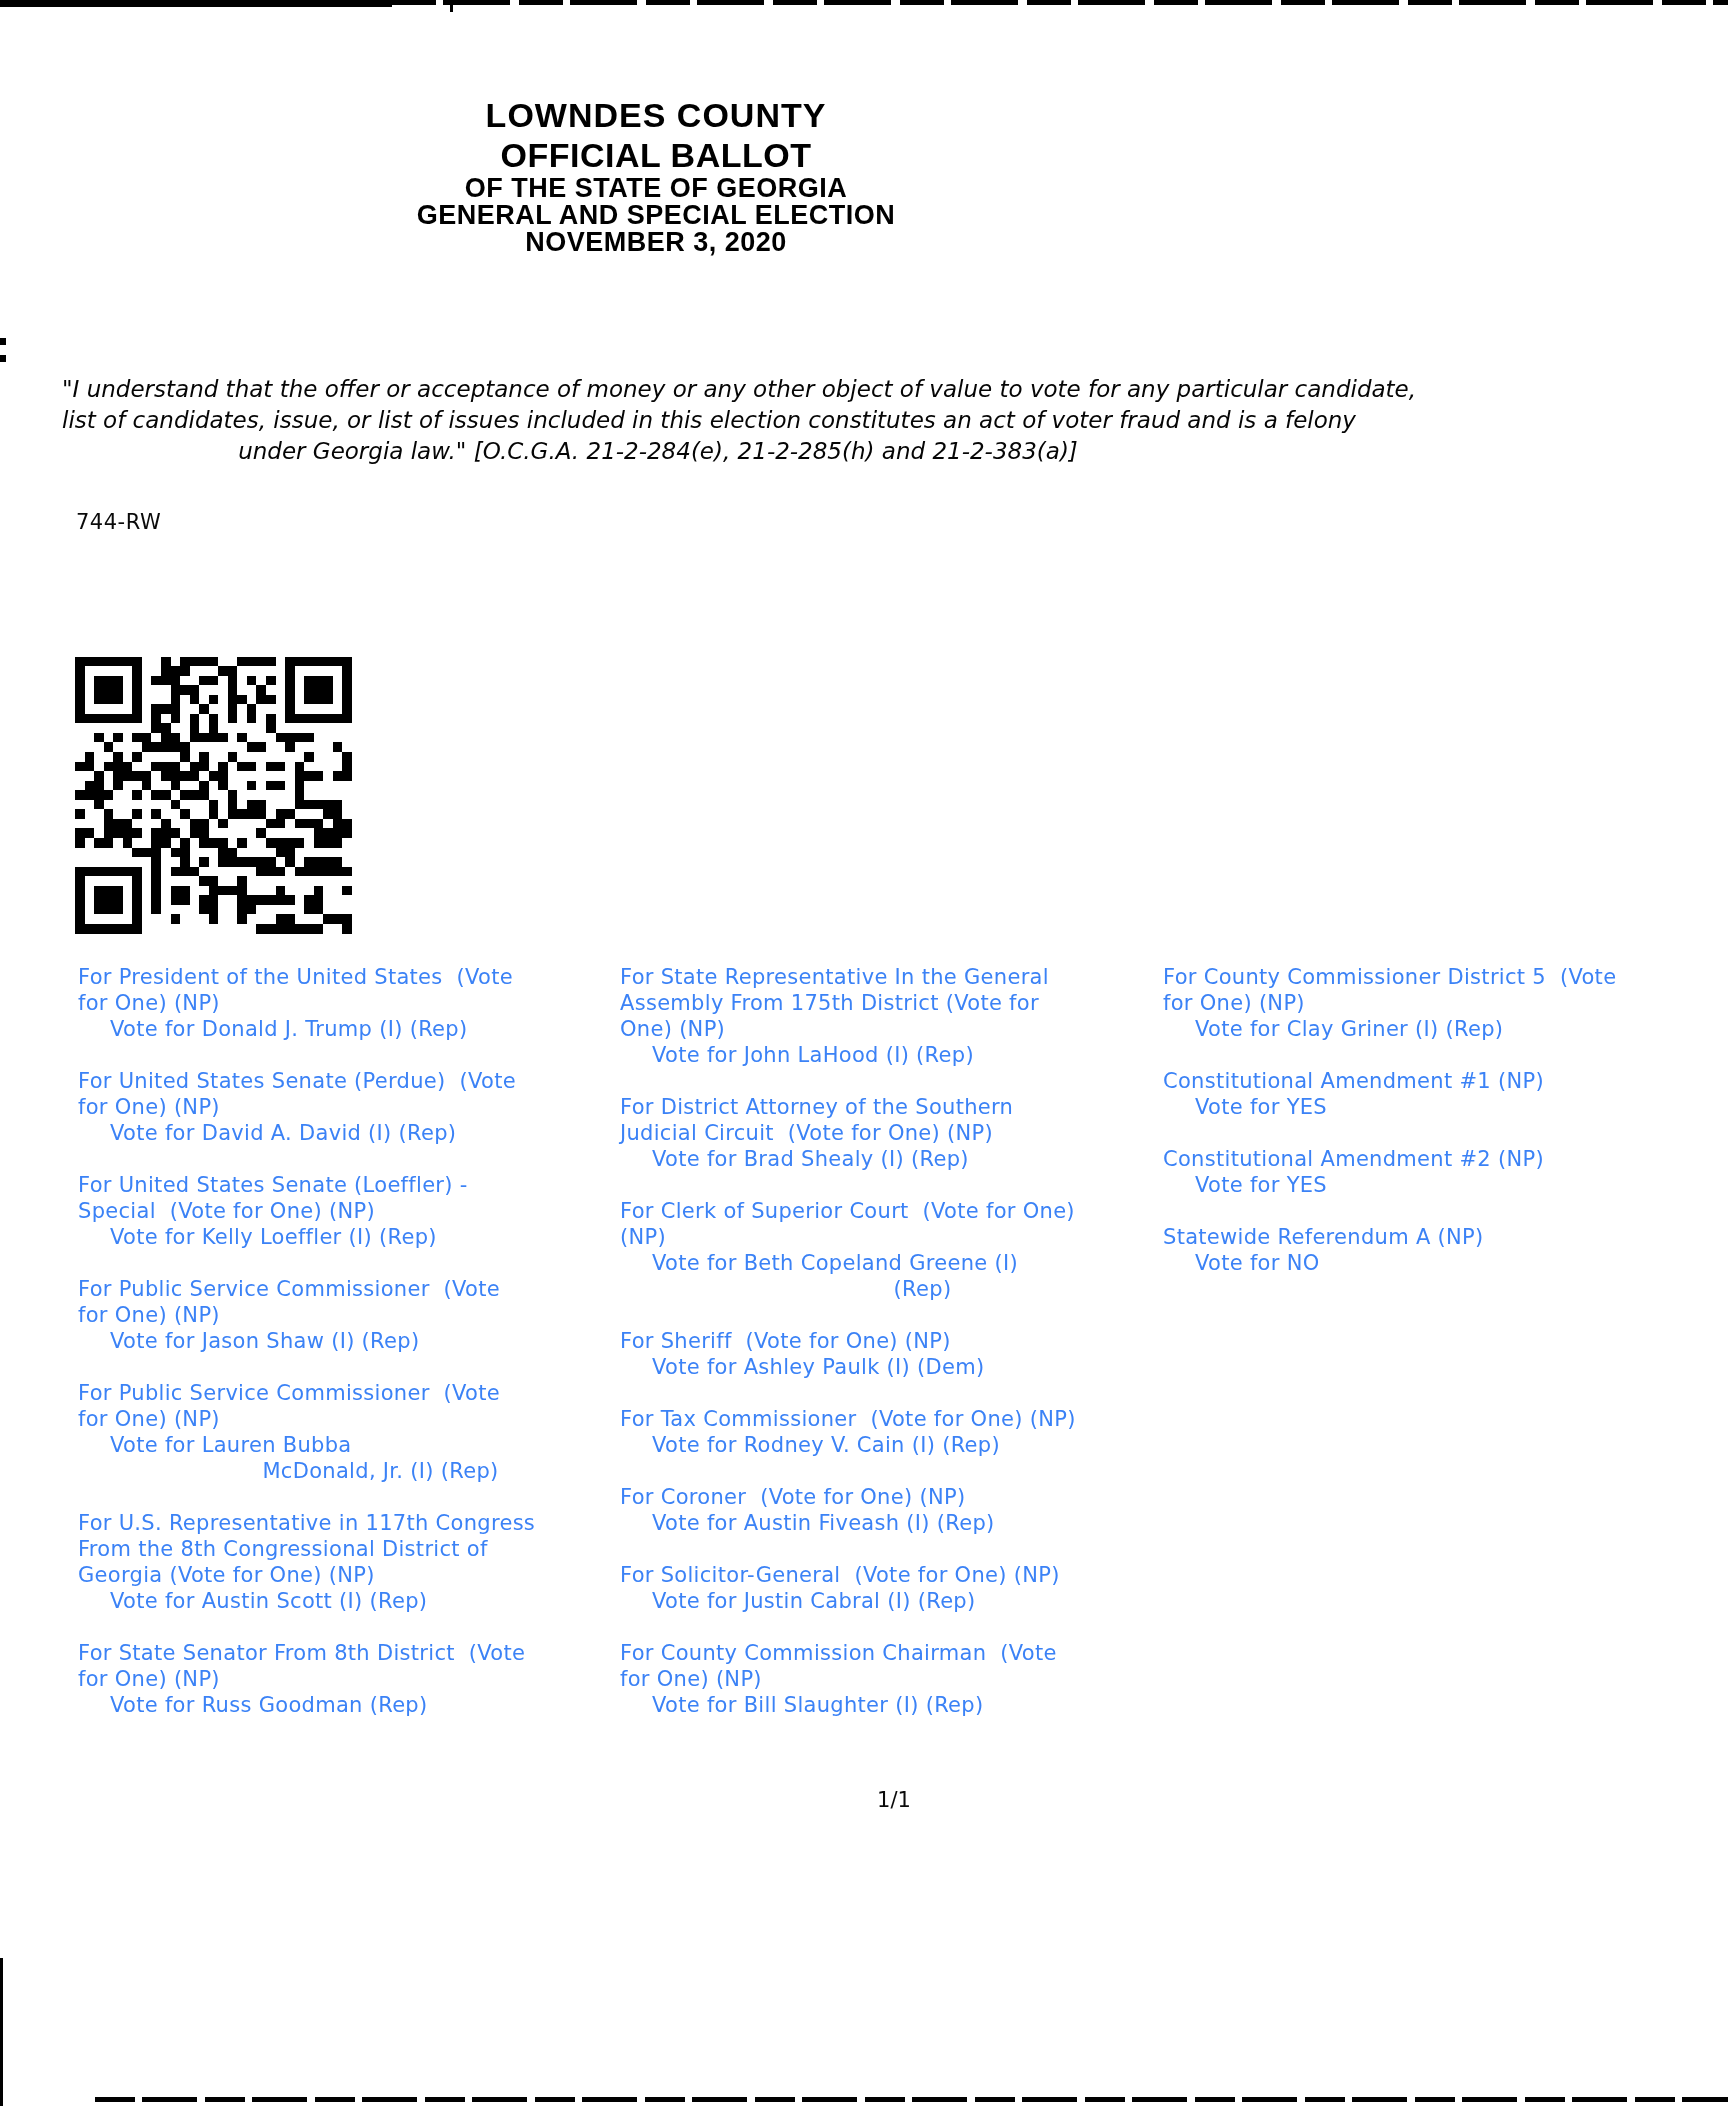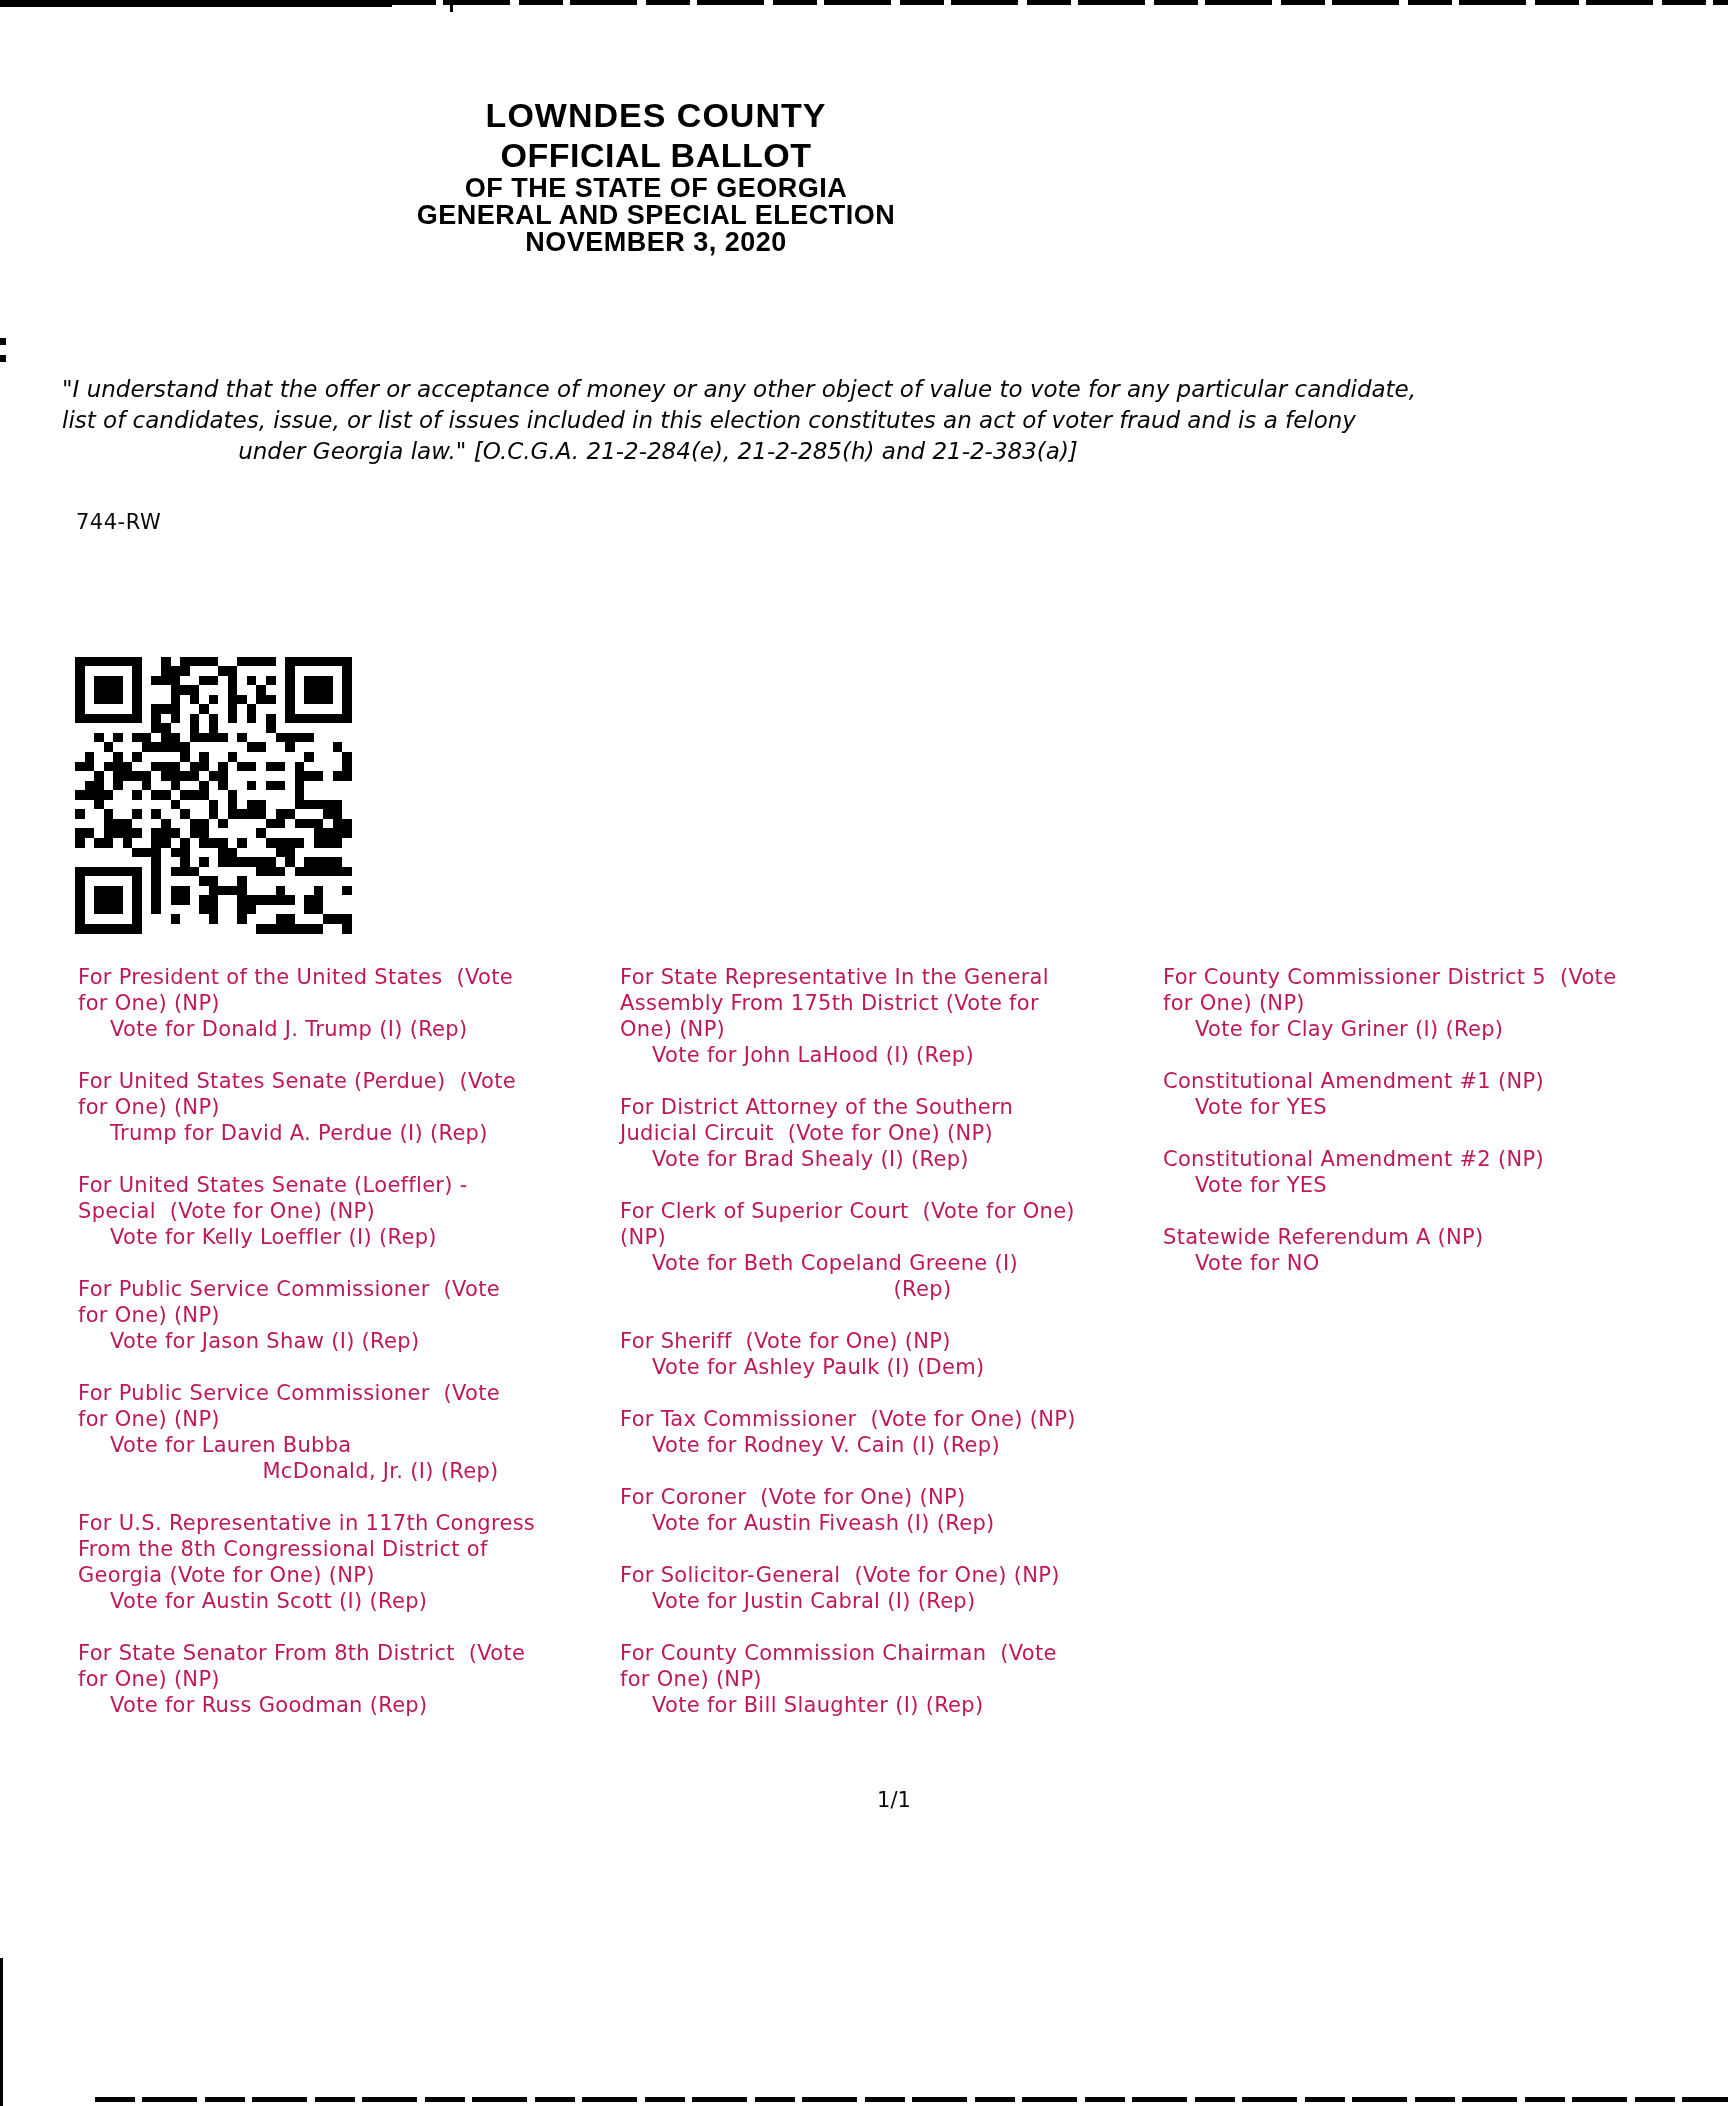--- a/index.html
+++ b/index.html
@@ -37,21 +37,21 @@
 
   
   .qr { position:absolute; left:75px; top:654px; width:277px; height:282px; }
 
   
   .col  { position:absolute; top:964px; }
   .col0 { left:78px;   width:540px; }
   .col1 { left:620px;  width:540px; }
   .col2 { left:1163px; width:640px; }
   .contest { margin-bottom:26px; }
-  .line { font-size:21px; line-height:26px; white-space:pre; letter-spacing:0.3px; color:#be185d; }
+  .line { font-size:21px; line-height:26px; white-space:pre; letter-spacing:0.3px; color:#3b82f6; }
   .ind1 { padding-left:32px; }
   .ind2 { padding-left:65px;text-align:center; }
 
   .page-num { position:absolute; top:1788px; left:654px; width:480px; text-align:center; font-size:21px; }
 </style>
 </head>
 <body>
 
 <div class="page">
 
@@ -485,21 +485,21 @@
 
   <div class="col col0">
       <div class="contest">
         <div class="line">For President of the United States  (Vote</div>
         <div class="line">for One) (NP)</div>
         <div class="line ind1">Vote for Donald J. Trump (I) (Rep)</div>
       </div>
       <div class="contest">
         <div class="line">For United States Senate (Perdue)  (Vote</div>
         <div class="line">for One) (NP)</div>
-        <div class="line ind1">Trump for David A. Perdue (I) (Rep)</div>
+        <div class="line ind1">Vote for David A. David (I) (Rep)</div>
       </div>
       <div class="contest">
         <div class="line">For United States Senate (Loeffler) -</div>
         <div class="line">Special  (Vote for One) (NP)</div>
         <div class="line ind1">Vote for Kelly Loeffler (I) (Rep)</div>
       </div>
       <div class="contest">
         <div class="line">For Public Service Commissioner  (Vote</div>
         <div class="line">for One) (NP)</div>
         <div class="line ind1">Vote for Jason Shaw (I) (Rep)</div>

